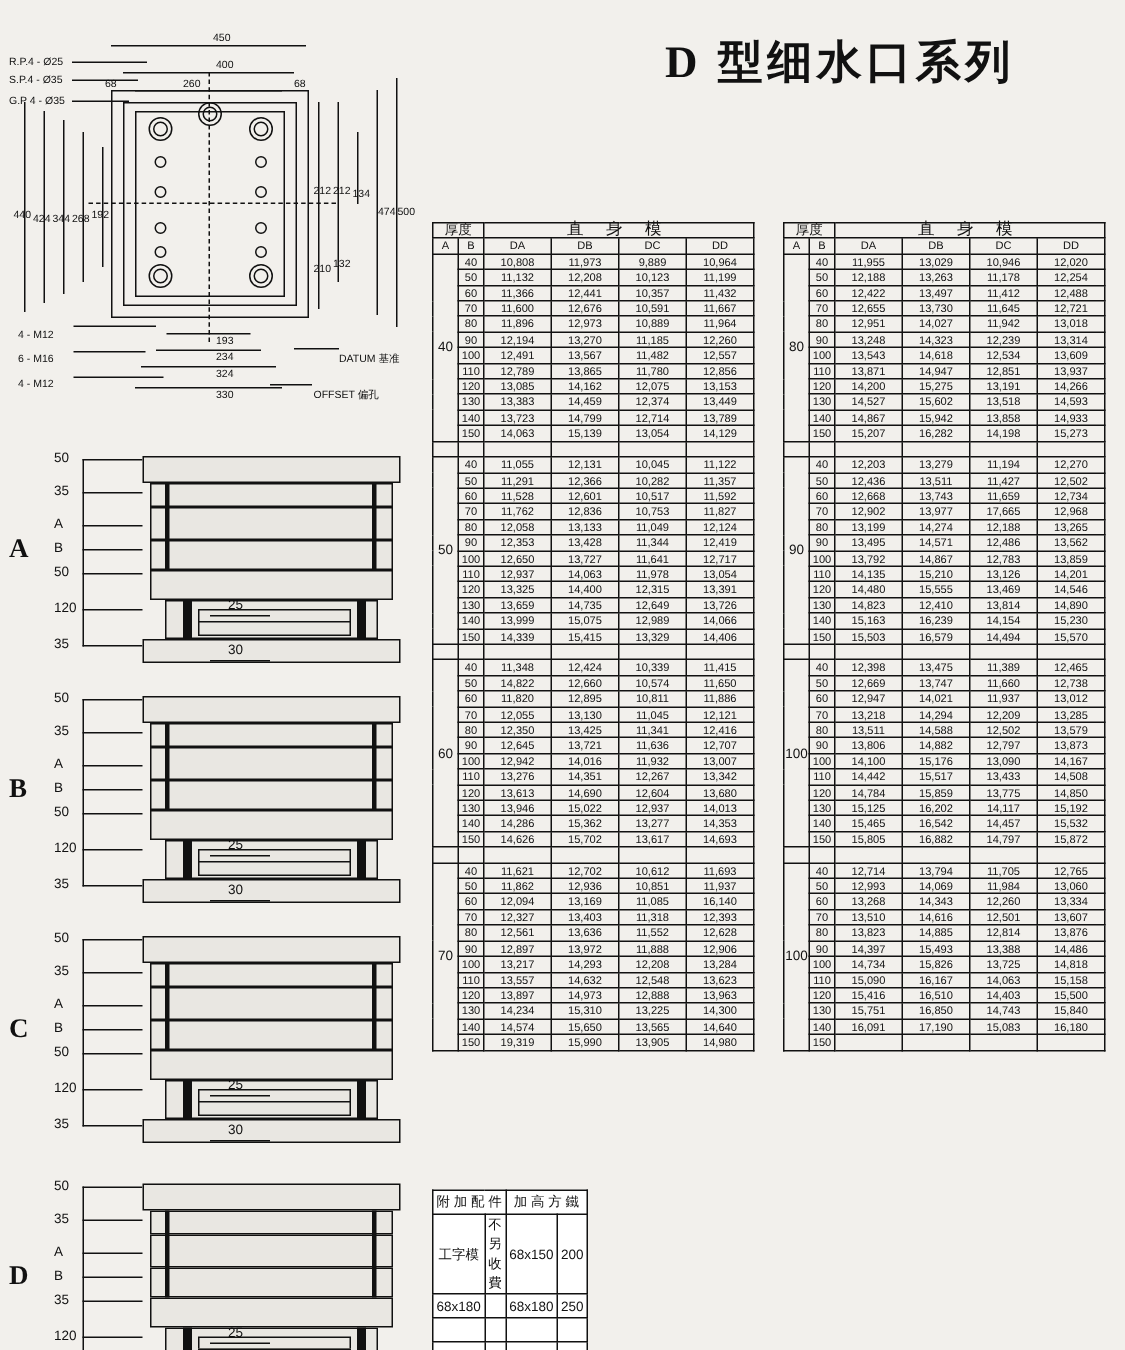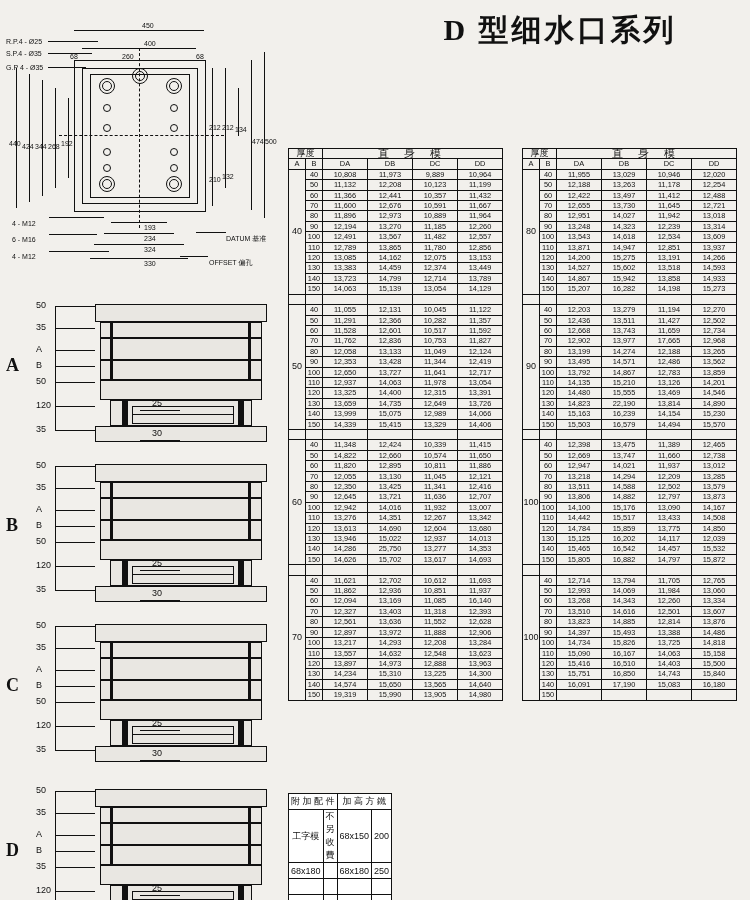--- a/index.html
+++ b/index.html
@@ -9,21 +9,21 @@
     font-family:"Liberation Sans", sans-serif;
     color:#111;
     position:relative;
     overflow:hidden;
   }
   .page{position:absolute;inset:0;}
 
   
   .title-block{position:absolute;left:380px;top:8px;width:360px;text-align:center;}
   .title-main{font-family:"Liberation Serif",serif;font-weight:bold;font-size:40px;letter-spacing:2px;line-height:46px;}
-  .title-sub{font-family:"Liberation Serif",serif;font-weight:bold;font-size:30px;letter-spacing:3px;line-height:40px;margin-top:2px;}
+  .title-sub{font-family:"Liberation Serif",serif;font-weight:bold;font-size:30px;letter-spacing:3px;line-height:40px;margin-top:14px;}
 
   
   .drawing{position:absolute;left:4px;top:8px;width:290px;height:280px;}
   .dl{position:absolute;background:#111;}
   .dlh{height:1px;}
   .dlv{width:1px;}
   .dtxt{position:absolute;font-size:7px;font-family:"Liberation Sans",sans-serif;color:#111;white-space:nowrap;}
   .dbox{position:absolute;border:1px solid #111;}
   .dcirc{position:absolute;border:1px solid #111;border-radius:50%;}
   .dash{position:absolute;border-top:1px dashed #111;}
@@ -560,21 +560,21 @@
           <tr>
             <td>130</td>
             <td>13,946</td>
             <td>15,022</td>
             <td>12,937</td>
             <td>14,013</td>
           </tr>
           <tr>
             <td>140</td>
             <td>14,286</td>
-            <td>25,750</td>
+            <td>15,362</td>
             <td>13,277</td>
             <td>14,353</td>
           </tr>
           <tr>
             <td>150</td>
             <td>14,626</td>
             <td>15,702</td>
             <td>13,617</td>
             <td>14,693</td>
           </tr>
@@ -845,21 +845,21 @@
           <tr>
             <td>120</td>
             <td>14,480</td>
             <td>15,555</td>
             <td>13,469</td>
             <td>14,546</td>
           </tr>
           <tr>
             <td>130</td>
             <td>14,823</td>
-            <td>22,190</td>
+            <td>12,410</td>
             <td>13,814</td>
             <td>14,890</td>
           </tr>
           <tr>
             <td>140</td>
             <td>15,163</td>
             <td>16,239</td>
             <td>14,154</td>
             <td>15,230</td>
           </tr>
@@ -940,21 +940,21 @@
             <td>14,784</td>
             <td>15,859</td>
             <td>13,775</td>
             <td>14,850</td>
           </tr>
           <tr>
             <td>130</td>
             <td>15,125</td>
             <td>16,202</td>
             <td>14,117</td>
-            <td>12,039</td>
+            <td>15,192</td>
           </tr>
           <tr>
             <td>140</td>
             <td>15,465</td>
             <td>16,542</td>
             <td>14,457</td>
             <td>15,532</td>
           </tr>
           <tr>
             <td>150</td>

